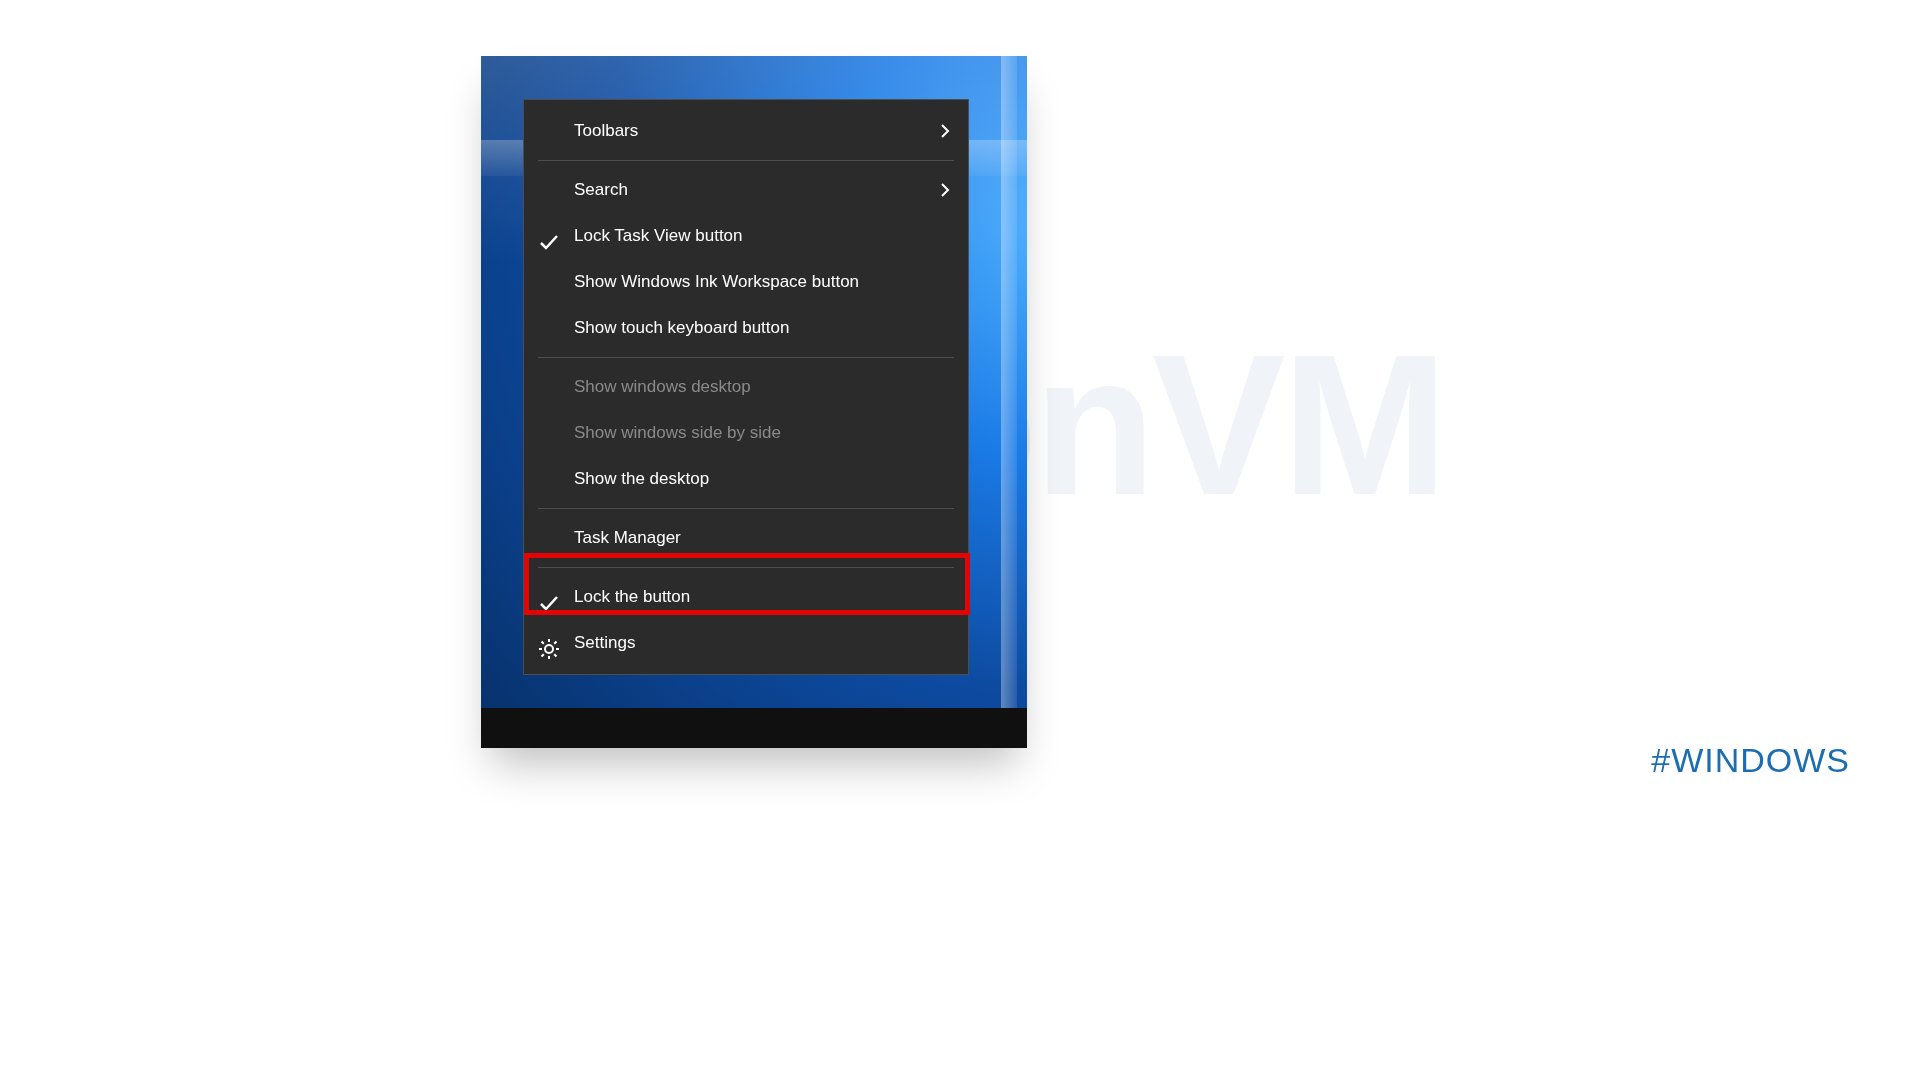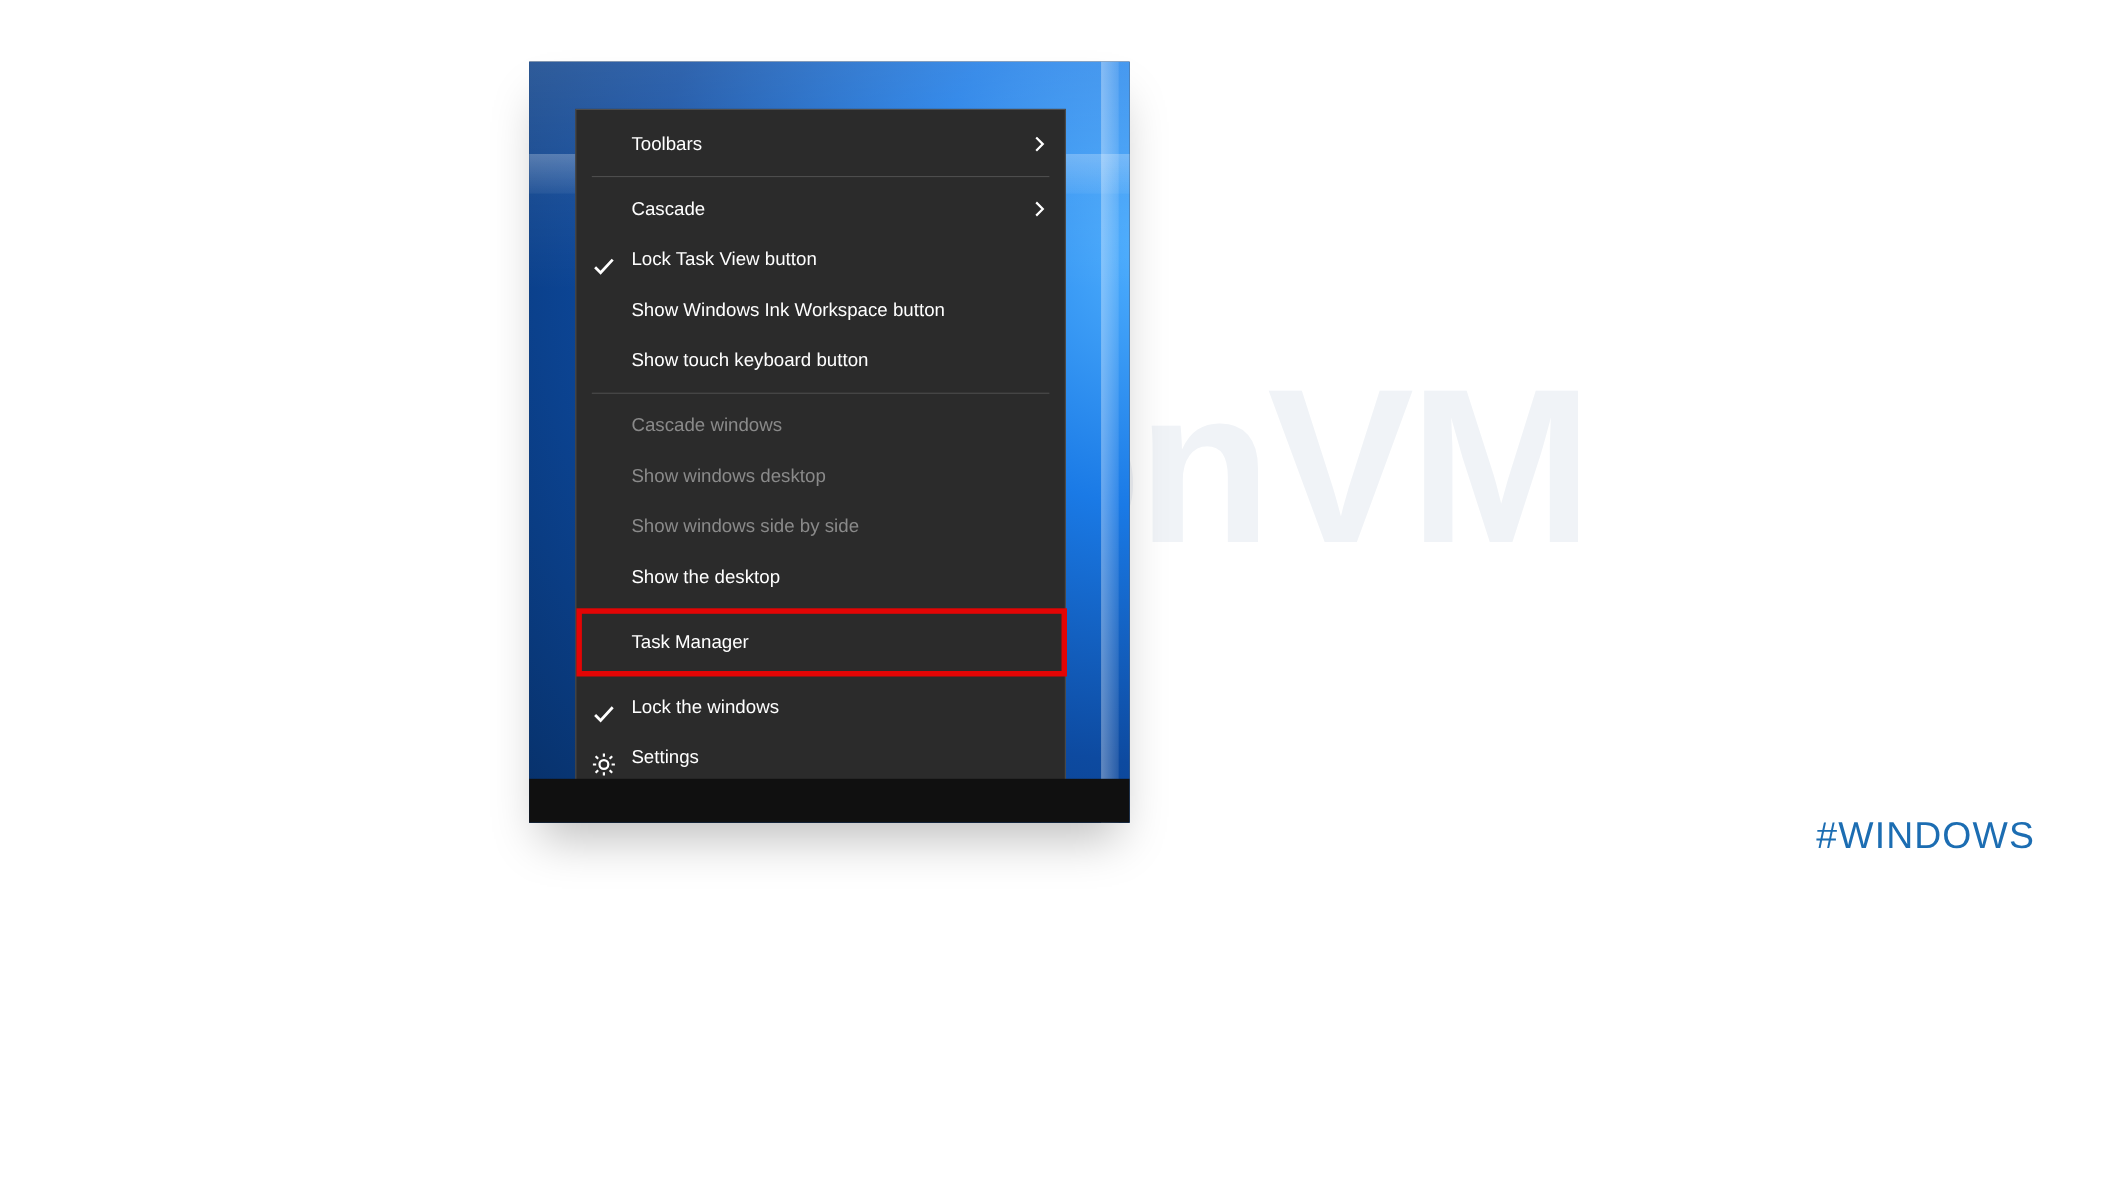--- a/index.html
+++ b/index.html
@@ -170,41 +170,40 @@
   <div class="band-h"></div>
   <div class="band-v"></div>
 
   <div class="menu" id="menu">
       <div class="menu-item"><span>Toolbars</span><span class="chev">
           <svg viewBox="0 0 10 16" width="10" height="16">
             <polyline points="2,2 8,8 2,14" fill="none" stroke="#ffffff" stroke-width="2"></polyline>
           </svg>
         </span></div>
       <div class="sep"></div>
-      <div class="menu-item"><span>Cascade</span><span class="chev">
+      <div class="menu-item"><span>Search</span><span class="chev">
           <svg viewBox="0 0 10 16" width="10" height="16">
             <polyline points="2,2 8,8 2,14" fill="none" stroke="#ffffff" stroke-width="2"></polyline>
           </svg>
         </span></div>
       <div class="menu-item"><span class="icon"><svg viewBox="0 0 22 22" width="22" height="22">
             <polyline points="3,12 8,17 19,5" fill="none" stroke="#ffffff" stroke-width="2.5"></polyline>
           </svg></span><span>Lock Task View button</span></div>
       <div class="menu-item"><span>Show Windows Ink Workspace button</span></div>
       <div class="menu-item"><span>Show touch keyboard button</span></div>
       <div class="sep"></div>
-      <div class="menu-item disabled"><span>Cascade windows</span></div>
       <div class="menu-item disabled"><span>Show windows desktop</span></div>
       <div class="menu-item disabled"><span>Show windows side by side</span></div>
       <div class="menu-item"><span>Show the desktop</span></div>
       <div class="sep"></div>
       <div class="menu-item"><span>Task Manager</span></div>
       <div class="sep"></div>
       <div class="menu-item"><span class="icon"><svg viewBox="0 0 22 22" width="22" height="22">
             <polyline points="3,12 8,17 19,5" fill="none" stroke="#ffffff" stroke-width="2.5"></polyline>
-          </svg></span><span>Lock the windows</span></div>
+          </svg></span><span>Lock the button</span></div>
       <div class="menu-item"><span class="icon"><svg viewBox="0 0 22 22" width="22" height="22">
             <circle cx="11" cy="11" r="4" fill="none" stroke="#ffffff" stroke-width="2"></circle>
             <g stroke="#ffffff" stroke-width="2">
               <line x1="11" y1="1" x2="11" y2="4"></line>
               <line x1="11" y1="18" x2="11" y2="21"></line>
               <line x1="1" y1="11" x2="4" y2="11"></line>
               <line x1="18" y1="11" x2="21" y2="11"></line>
               <line x1="3.5" y1="3.5" x2="5.8" y2="5.8"></line>
               <line x1="16.2" y1="16.2" x2="18.5" y2="18.5"></line>
               <line x1="18.5" y1="3.5" x2="16.2" y2="5.8"></line>

